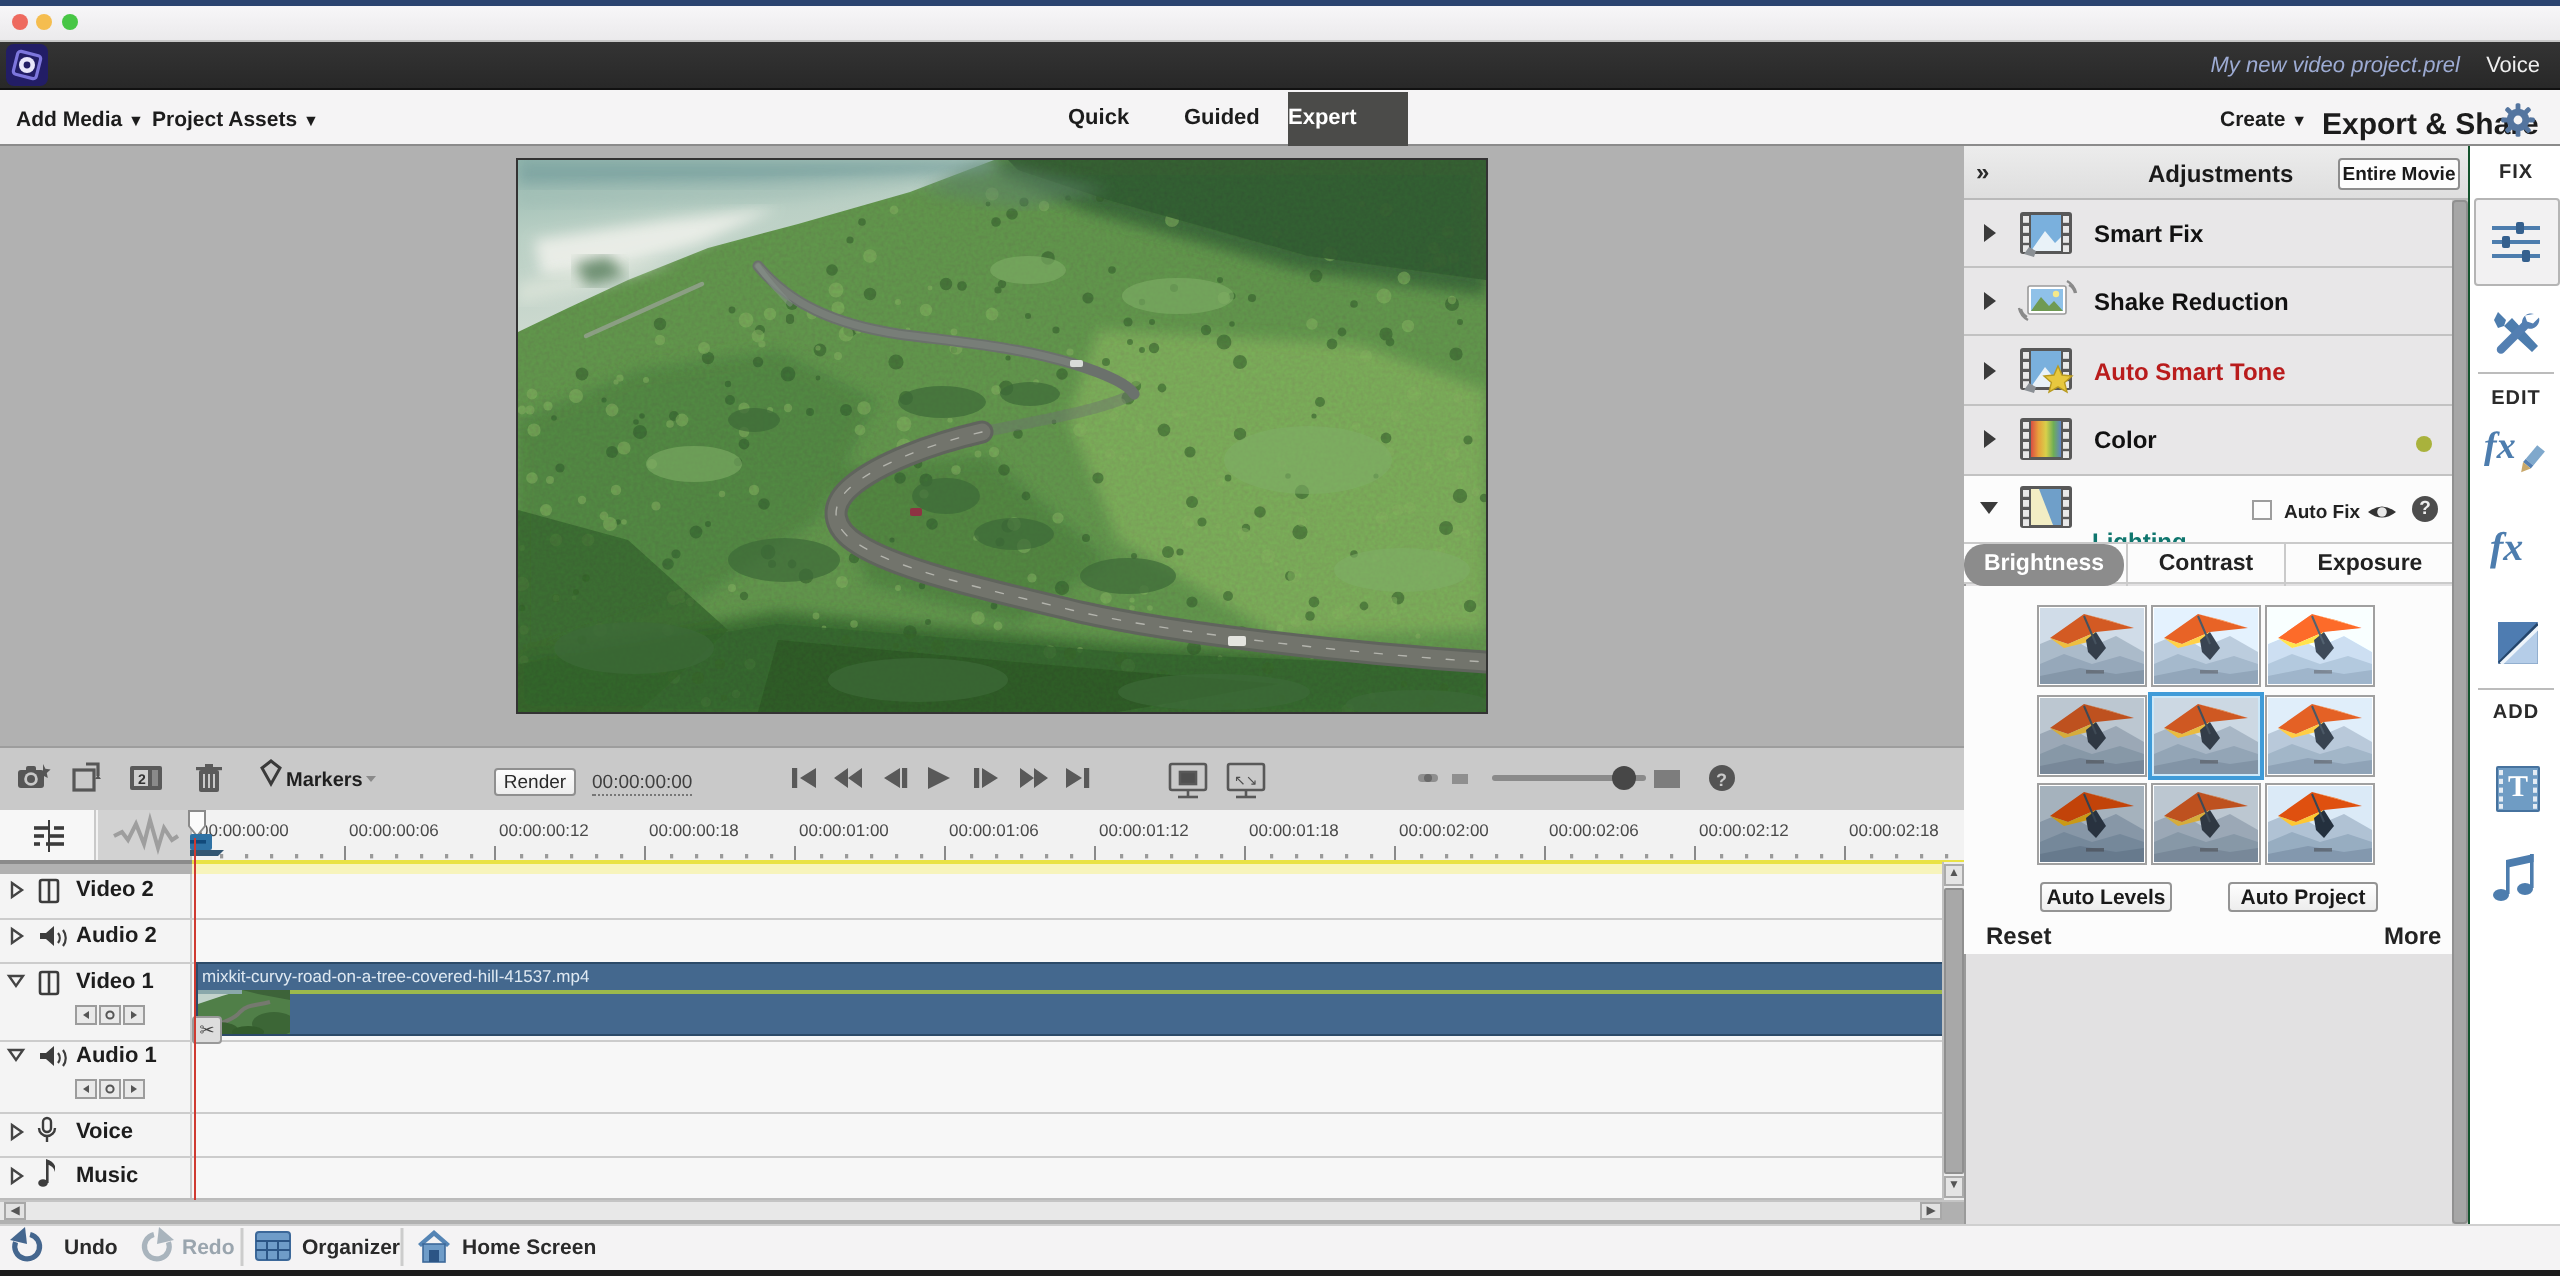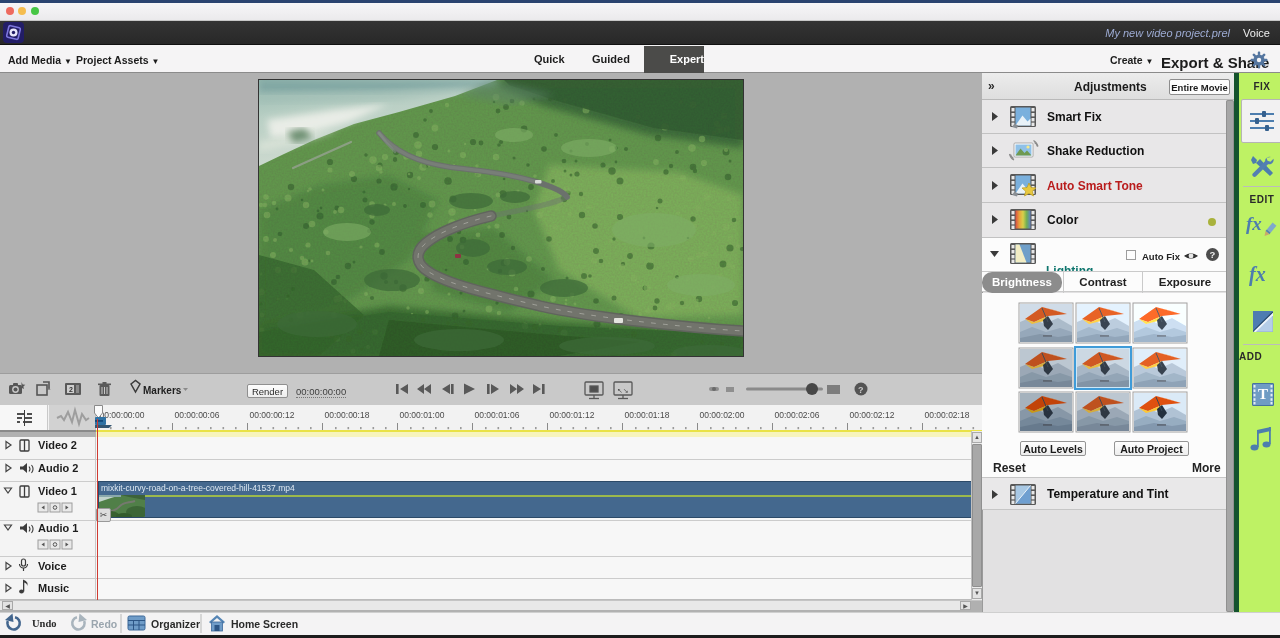--- a/index.html
+++ b/index.html
@@ -28,21 +28,21 @@
     </svg>
   </div>
   <div class="abs" style="right:50px;top:27px;font-size:11px;font-style:italic;color:#9dabd3;">My new video project.prel</div>
   <div class="abs" style="right:10px;top:27px;font-size:11px;color:#efefef;">Voice</div>
 
   <div class="abs" style="left:0;top:45px;width:1280px;height:28px;background:#f5f4f5;border-bottom:1px solid #8b8b8b;"></div>
   <div class="abs bold" style="left:8px;top:54px;font-size:10.5px;color:#1c1c1c;">Add Media <span style="font-size:8px;">▼</span></div>
   <div class="abs bold" style="left:76px;top:54px;font-size:10.5px;color:#1c1c1c;">Project Assets <span style="font-size:8px;">▼</span></div>
   <div class="abs bold" style="left:534px;top:53px;font-size:11px;color:#1c1c1c;">Quick</div>
   <div class="abs bold" style="left:592px;top:53px;font-size:11px;color:#1c1c1c;">Guided</div>
-  <div class="abs" style="left:644px;top:46px;width:60px;height:27px;background:#4b4b49;color:#fff;font-weight:bold;font-size:11px;text-align:right;line-height:27px;">Expert</div>
+  <div class="abs" style="left:644px;top:46px;width:60px;height:27px;background:#4b4b49;color:#fff;font-weight:bold;font-size:11px;text-align:left;line-height:27px;">Expert</div>
   <div class="abs bold" style="left:1110px;top:54px;font-size:10.5px;color:#1c1c1c;">Create <span style="font-size:8px;">▼</span></div>
   <div class="abs bold" style="left:1161px;top:54px;font-size:15px;color:#1c1c1c;">Export &amp; Share</div>
   <div class="abs" style="left:1250px;top:51px;">
     <svg width="18" height="18" viewBox="0 0 18 18">
       <g fill="#54759f">
         <circle cx="9" cy="9" r="5.6"></circle>
         <g id="teeth">
           <rect x="7.8" y="0.6" width="2.4" height="3.4" rx="0.8"></rect>
           <rect x="7.8" y="14" width="2.4" height="3.4" rx="0.8"></rect>
           <rect x="0.6" y="7.8" width="3.4" height="2.4" rx="0.8"></rect>
@@ -997,47 +997,25 @@
           <rect x="-1" y="-1" width="54" height="40" fill="#fff" stroke="#a0a0a0" stroke-width="1"></rect>
           <use href="#glider" style="filter:contrast(1.2)"></use>
         </g>
     </g>
   </svg>
   <div class="abs" style="left:1020px;top:441px;width:66px;height:15px;background:linear-gradient(#fefefe,#ededed);border:1px solid #949494;border-radius:2px;font-size:10.5px;font-weight:bold;color:#1a1a1a;text-align:center;line-height:14px;">Auto Levels</div>
   <div class="abs" style="left:1114px;top:441px;width:75px;height:15px;background:linear-gradient(#fefefe,#ededed);border:1px solid #949494;border-radius:2px;font-size:10.5px;font-weight:bold;color:#1a1a1a;text-align:center;line-height:14px;">Auto Project</div>
   <div class="abs bold" style="left:993px;top:461px;font-size:12px;color:#222;">Reset</div>
   <div class="abs bold" style="left:1192px;top:461px;font-size:12px;color:#222;">More</div>
 
-  <div class="abs" style="left:982px;top:477px;width:244px;height:33px;background:#e9e8e9;border-top:1px solid #c6c6c6;border-bottom:1px solid #c6c6c6;">
-    <svg class="abs" style="left:0;top:0;" width="244" height="33" viewBox="0 0 244 33">
-      <path d="M10,12 l6,4.5 -6,4.5 z" fill="#3a3a3a"></path>
-      <g transform="translate(28,6)">
-        <rect x="0" y="0" width="26" height="21" rx="1.5" fill="#585858"></rect>
-        <g fill="#e8e8e8">
-          <rect x="1.5" y="2" width="3" height="3.4"></rect>
-            <rect x="1.5" y="7" width="3" height="3.4"></rect>
-            <rect x="1.5" y="12" width="3" height="3.4"></rect>
-            <rect x="1.5" y="16.6" width="3" height="3.4"></rect>
-          <rect x="21.5" y="2" width="3" height="3.4"></rect>
-            <rect x="21.5" y="7" width="3" height="3.4"></rect>
-            <rect x="21.5" y="12" width="3" height="3.4"></rect>
-            <rect x="21.5" y="16.6" width="3" height="3.4"></rect>
-        </g>
-        <rect x="5.5" y="1.5" width="15" height="18" fill="#a8c8e4"></rect>
-        <path d="M5.5,19.5 L20.5,1.5 L20.5,19.5 z" fill="#6f9fd0"></path>
-        <path d="M5.5,19.5 L20.5,1.5" stroke="#e8f0f8" stroke-width="1"></path>
-      </g>
-    </svg>
-    <div class="abs bold" style="left:65px;top:9px;font-size:12px;color:#111;">Temperature and Tint</div>
-  </div>
 
   <div class="abs" style="left:1226px;top:100px;width:8px;height:512px;background:#cccccc;"></div>
   <div class="abs" style="left:1226px;top:100px;width:8px;height:512px;background:#a6a6a6;border:1px solid #909090;border-radius:2px;"></div>
 
-  <div class="abs" id="fixcol" style="left:1234px;top:73px;width:46px;height:539px;background:#bef264;border-left:5px solid #14532d;">
+  <div class="abs" id="fixcol" style="left:1234px;top:73px;width:46px;height:539px;background:#ffffff;border-left:1px solid #14532d;">
     <div class="abs bold" style="left:0;top:8px;width:46px;text-align:center;font-size:10px;color:#2a2a2a;letter-spacing:0.5px;">FIX</div>
     <div class="abs" style="left:2px;top:26px;width:43px;height:44px;background:#f2f1f2;border:1px solid #b5b5b5;border-radius:2px;"></div>
     <svg class="abs" style="left:10px;top:37px;" width="26" height="22" viewBox="0 0 26 22">
       <g stroke="#4d7dae" stroke-width="2">
         <line x1="1" y1="4" x2="25" y2="4"></line>
           <line x1="1" y1="11" x2="25" y2="11"></line>
           <line x1="1" y1="18" x2="25" y2="18"></line>
       </g>
       <g fill="#35608e">
         <rect x="13" y="1" width="4" height="6" rx="1"></rect>
@@ -1062,21 +1040,21 @@
       </g>
     </svg>
     <div class="abs" style="left:10px;top:190px;font-size:20px;font-style:italic;font-weight:bold;color:#4d7dae;font-family:'Liberation Serif',serif;">fx</div>
     <svg class="abs" style="left:14px;top:238px;" width="20" height="21" viewBox="0 0 20 21">
       <rect x="0" y="0" width="20" height="21" fill="#b5cde8" stroke="#8aa8c8" stroke-width="0.8"></rect>
       <path d="M0,0 L20,0 L0,21 z" fill="#4e7cb1"></path>
       <path d="M0.5,20.5 L20,1" stroke="#24456b" stroke-width="1.6"></path>
       <path d="M1.5,21 L20.5,2.5" stroke="#eef4fa" stroke-width="1.8"></path>
     </svg>
     <div class="abs" style="left:4px;top:271px;width:38px;height:1px;background:#bcbcbc;"></div>
-    <div class="abs bold" style="left:0;top:278px;width:46px;font-size:10px;color:#2a2a2a;letter-spacing:0.5px;">ADD</div>
+    <div class="abs bold" style="left:0;top:278px;width:46px;text-align:center;font-size:10px;color:#2a2a2a;letter-spacing:0.5px;">ADD</div>
     <div class="abs" style="left:13px;top:310px;width:22px;height:23px;background:#6f9cc4;border:1px solid #46729e;border-radius:1px;">
       <svg class="abs" style="left:0;top:0;" width="20" height="21" viewBox="0 0 20 21">
         <g fill="#e4ecf4">
           <rect x="0.5" y="1" width="2" height="2.6"></rect>
             <rect x="0.5" y="5.4" width="2" height="2.6"></rect>
             <rect x="0.5" y="9.8" width="2" height="2.6"></rect>
             <rect x="0.5" y="14.2" width="2" height="2.6"></rect>
             <rect x="0.5" y="18" width="2" height="2.4"></rect>
           <rect x="17.5" y="1" width="2" height="2.6"></rect>
             <rect x="17.5" y="5.4" width="2" height="2.6"></rect>
@@ -1119,18 +1097,18 @@
           <line x1="0" y1="9" x2="17" y2="9"></line>
         </g>
     </g>
     <line x1="201" y1="2" x2="201" y2="21" stroke="#cccccc" stroke-width="1.5"></line>
     <g transform="translate(209,3)">
       <path d="M8,0 L16,7 L14.5,8.5 L8,3 L1.5,8.5 L0,7 z" fill="#5585b5"></path>
       <rect x="2.5" y="7" width="11" height="9" fill="#6f9cc8" stroke="#3c6899" stroke-width="0.8"></rect>
       <rect x="5.5" y="10" width="5" height="6" fill="#2c5585"></rect>
     </g>
   </svg>
-  <div class="abs bold" style="left:32px;top:618px;font-size:10.5px;color:#2a2a2a;font-family:Liberation Serif, serif;">Undo</div>
+  <div class="abs bold" style="left:32px;top:618px;font-size:10.5px;color:#2a2a2a;">Undo</div>
   <div class="abs bold" style="left:91px;top:618px;font-size:10.5px;color:#9aa5ae;">Redo</div>
   <div class="abs bold" style="left:151px;top:618px;font-size:10.5px;color:#2a2a2a;">Organizer</div>
   <div class="abs bold" style="left:231px;top:618px;font-size:10.5px;color:#2a2a2a;">Home Screen</div>
 
 </div>
 
 </body></html>

